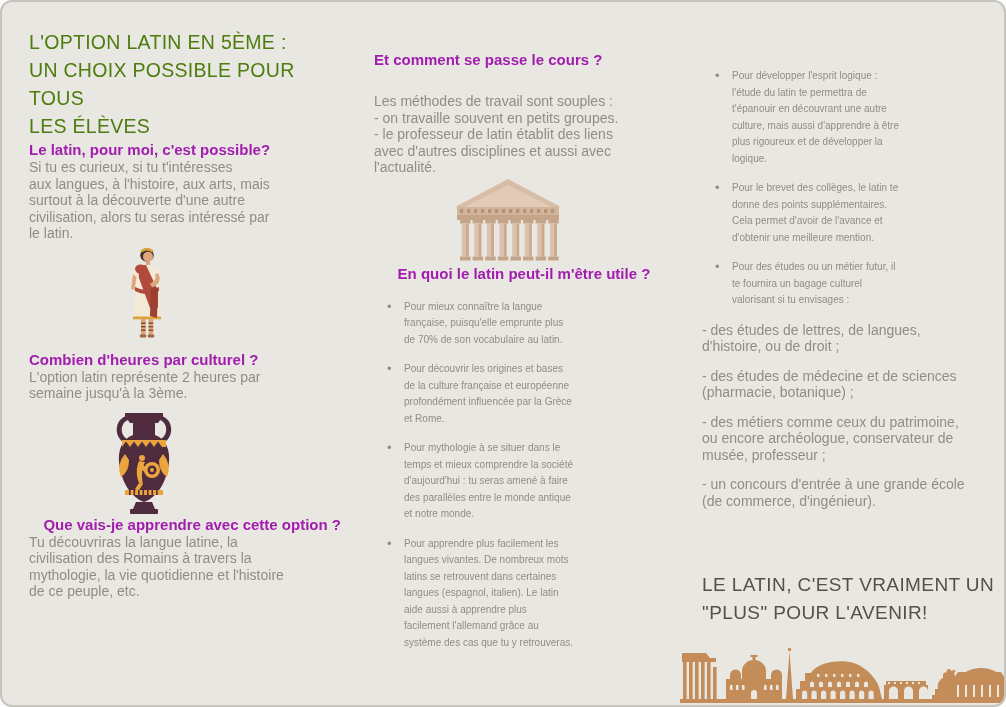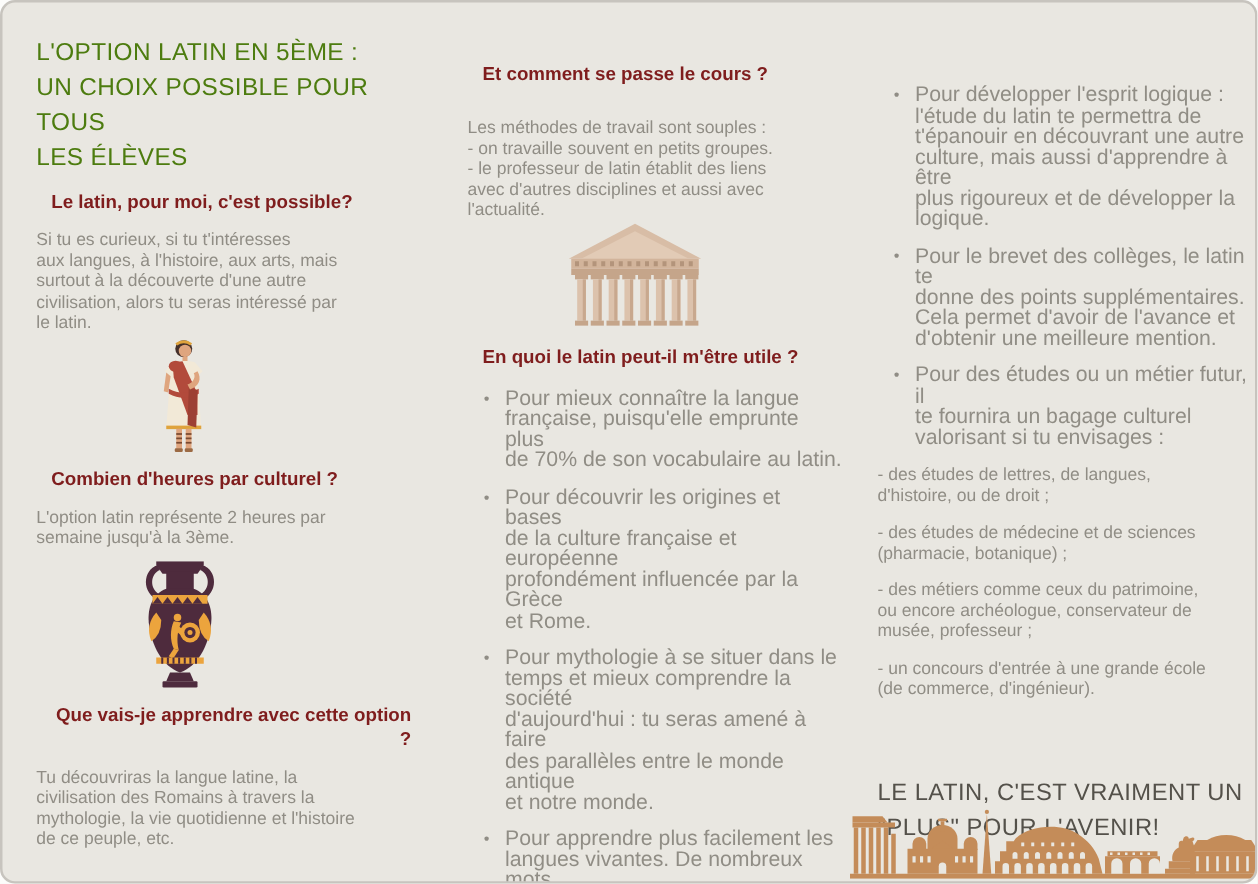--- a/index.html
+++ b/index.html
@@ -11,38 +11,38 @@
   .col { position:absolute; top:0; }
   .col1 { left:27px;  width:312px; }
   .col2 { left:372px; width:300px; }
   .col3 { left:700px; width:302px; }
 
   .doc-title {
     margin:26px 0 0 0; font-size:19.5px; line-height:28px; font-weight:normal;
     color:#4d7c0f; letter-spacing:0.3px; white-space:pre-line;
   }
   h3.sec {
-    margin:12px; font-size:15px; line-height:19px; font-weight:bold; color:#7f1d1d;
+    margin:0; font-size:15px; line-height:19px; font-weight:bold; color:#a21caf;
   }
   p.body {
     margin:0; font-size:14px; line-height:16.5px; white-space:pre-line;
   }
   .mt12 { margin-top:12px; } .mt13 { margin-top:13px; } .mt14 { margin-top:14px; }
-  .mt20 { margin-top:20px; } .mt21 { margin-top:21px; } .mt25 { margin-top:25px;text-align:right; }
+  .mt20 { margin-top:20px;text-align:center; } .mt21 { margin-top:21px; } .mt25 { margin-top:25px;text-align:right; }
 
   .illus { display:block; }
   .roman-figure { margin:4px 0 0 93px; }
   .amphora     { margin:11px 0 0 83px; }
   .temple      { margin:2px 0 0 78px; }
 
   ul.bullets { list-style:none; margin:16px 0 0 13px; padding:0; }
   .col3 ul.bullets { margin-top:66px; }
   ul.bullets li {
     position:relative; padding-left:17px; margin:0 0 13px 0;
-    font-size:17px; line-height:16.5px; white-space:pre-line;
+    font-size:10px; line-height:16.5px; white-space:pre-line;
   }
   ul.bullets li::before {
     content:"\2022"; position:absolute; left:0; top:0; color:#908d85; font-size:13px;
   }
   p.dash { margin:13px 0 0 0; font-size:14px; line-height:16.5px; white-space:pre-line; }
   p.dash.first { margin-top:10px; }
 
   .tagline {
     margin:62px 0 0 0; font-size:19px; line-height:28px; color:#54514a;
     letter-spacing:0.4px; white-space:pre-line;

